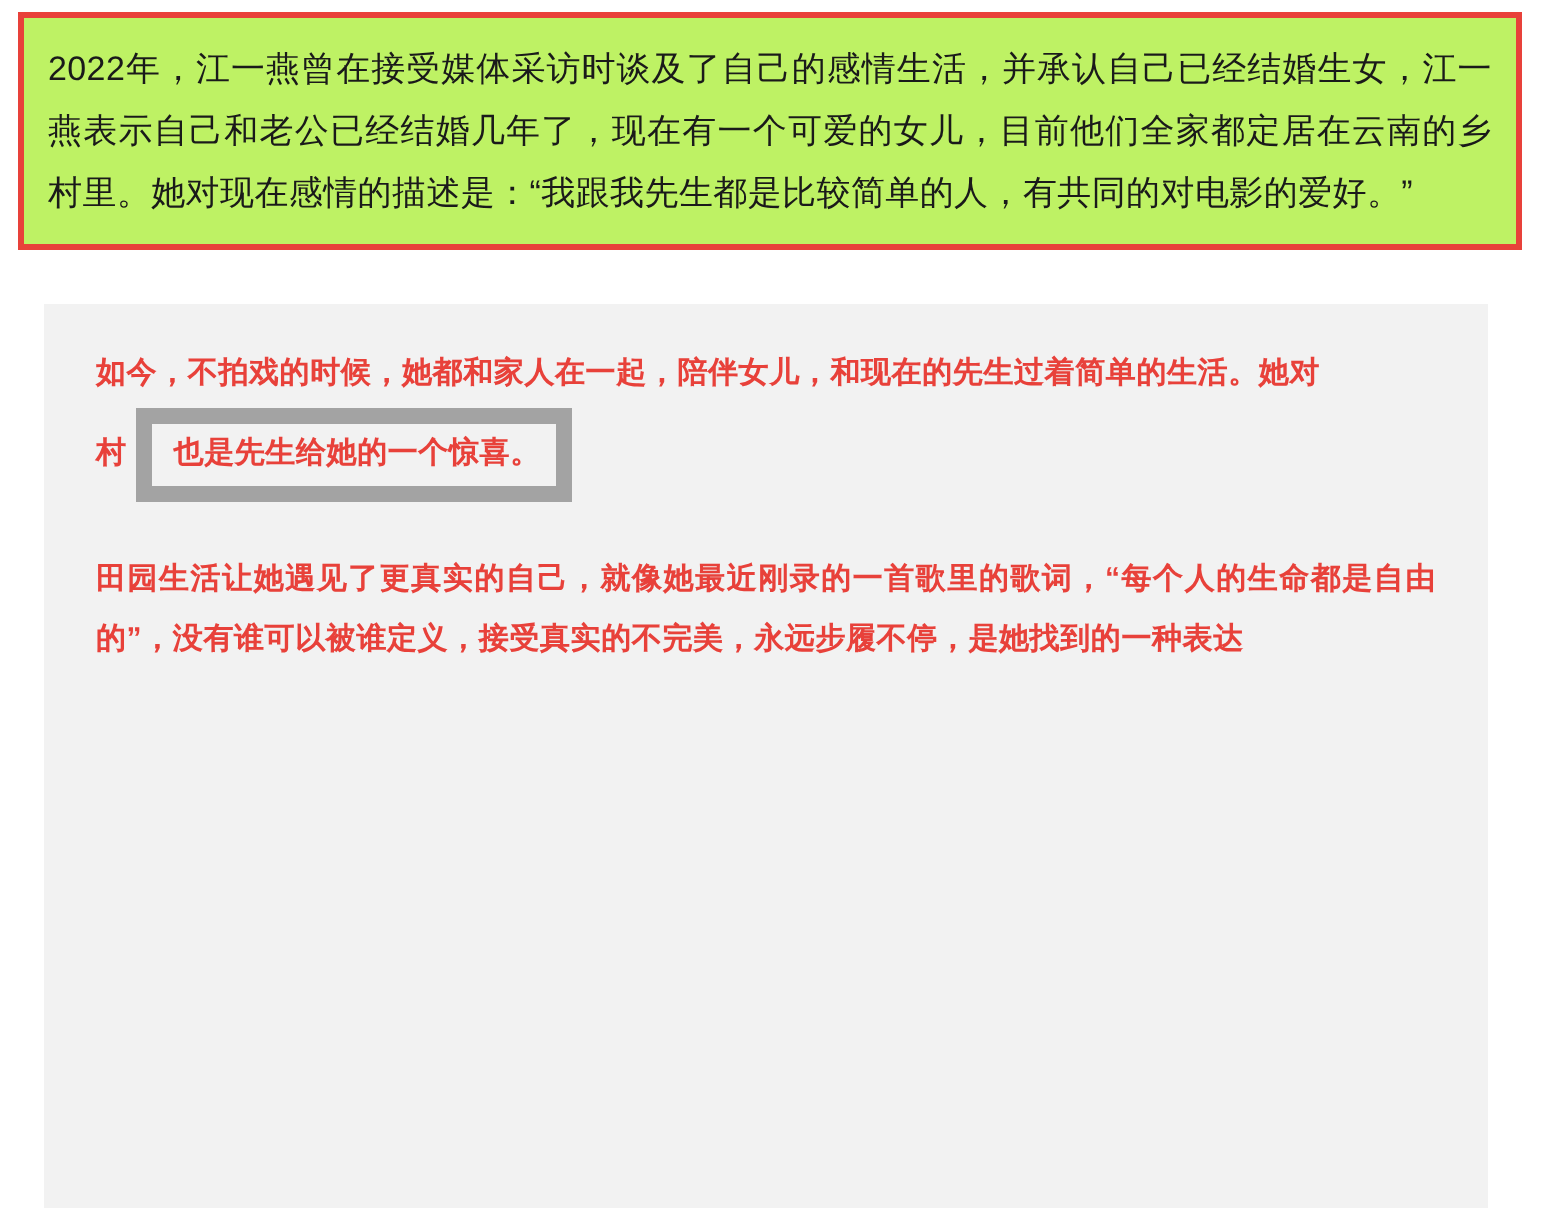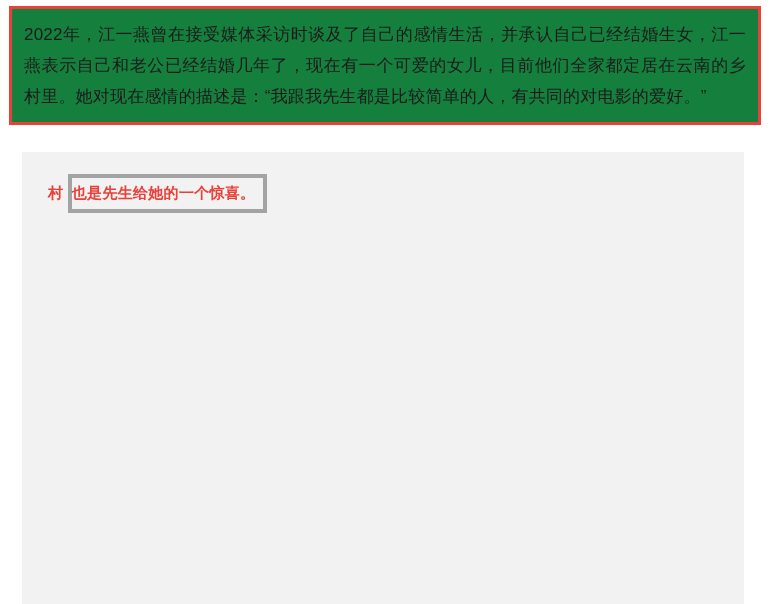--- a/index.html
+++ b/index.html
@@ -22,21 +22,21 @@
   }
 
   
   .top-block {
     position: absolute;
     left: 9px;
     top: 6px;
     width: 752px;
     box-sizing: border-box;
     border: 3px solid #e8413a;
-    background: #15803d;
+    background: #bef264;
     padding: 10px 12px 10px 12px;
   }
   .top-block p {
     margin: 0;
     font-size: 17px;
     line-height: 31px;
     color: #1a1a1a;
     text-align: justify;
     letter-spacing: 0.2px;
   }
@@ -65,22 +65,22 @@
     color: #e8413a;
     font-weight: bold;
   }
   .para.gray {
     color: #9b9b9b;
   }
 
   
   .inline-box {
     display: inline-block;
-    border: 4px solid #a3a3a3;
-    padding: 2px 8px 3px 0;
+    border: 8px solid #a3a3a3;
+    padding: 2px 8px 3px 11px;
     margin-top: 2px;
     line-height: 26px;
     color: #e8413a;
     font-weight: bold;
     background: #f2f2f2;
   }
 
   .para-red-1 .line {
     display: block;
   }
@@ -104,24 +104,26 @@
 
 <div class="page">
 
   <div class="top-block">
     <p>2022年，江一燕曾在接受媒体采访时谈及了自己的感情生活，并承认自己已经结婚生女，江一燕表示自己和老公已经结婚几年了，现在有一个可爱的女儿，目前他们全家都定居在云南的乡村里。她对现在感情的描述是：“我跟我先生都是比较简单的人，有共同的对电影的爱好。”</p>
   </div>
 
   <div class="article-card">
 
     <p class="para red para-red-1">
+      <span class="line">如今，不拍戏的时候，她都和家人在一起，陪伴女儿，和现在的先生过着简单的生活。她对</span>
       <span>村</span>
       <span class="inline-box">也是先生给她的一个惊喜。</span>
     </p>
 
 
 
+    <p class="para red last-para">田园生活让她遇见了更真实的自己，就像她最近刚录的一首歌里的歌词，“每个人的生命都是自由的”，没有谁可以被谁定义，接受真实的不完美，永远步履不停，是她找到的一种表达</p>
 
   </div>
 
   <div class="bottom-fade"></div>
 
 </div>
 
 </body></html>

